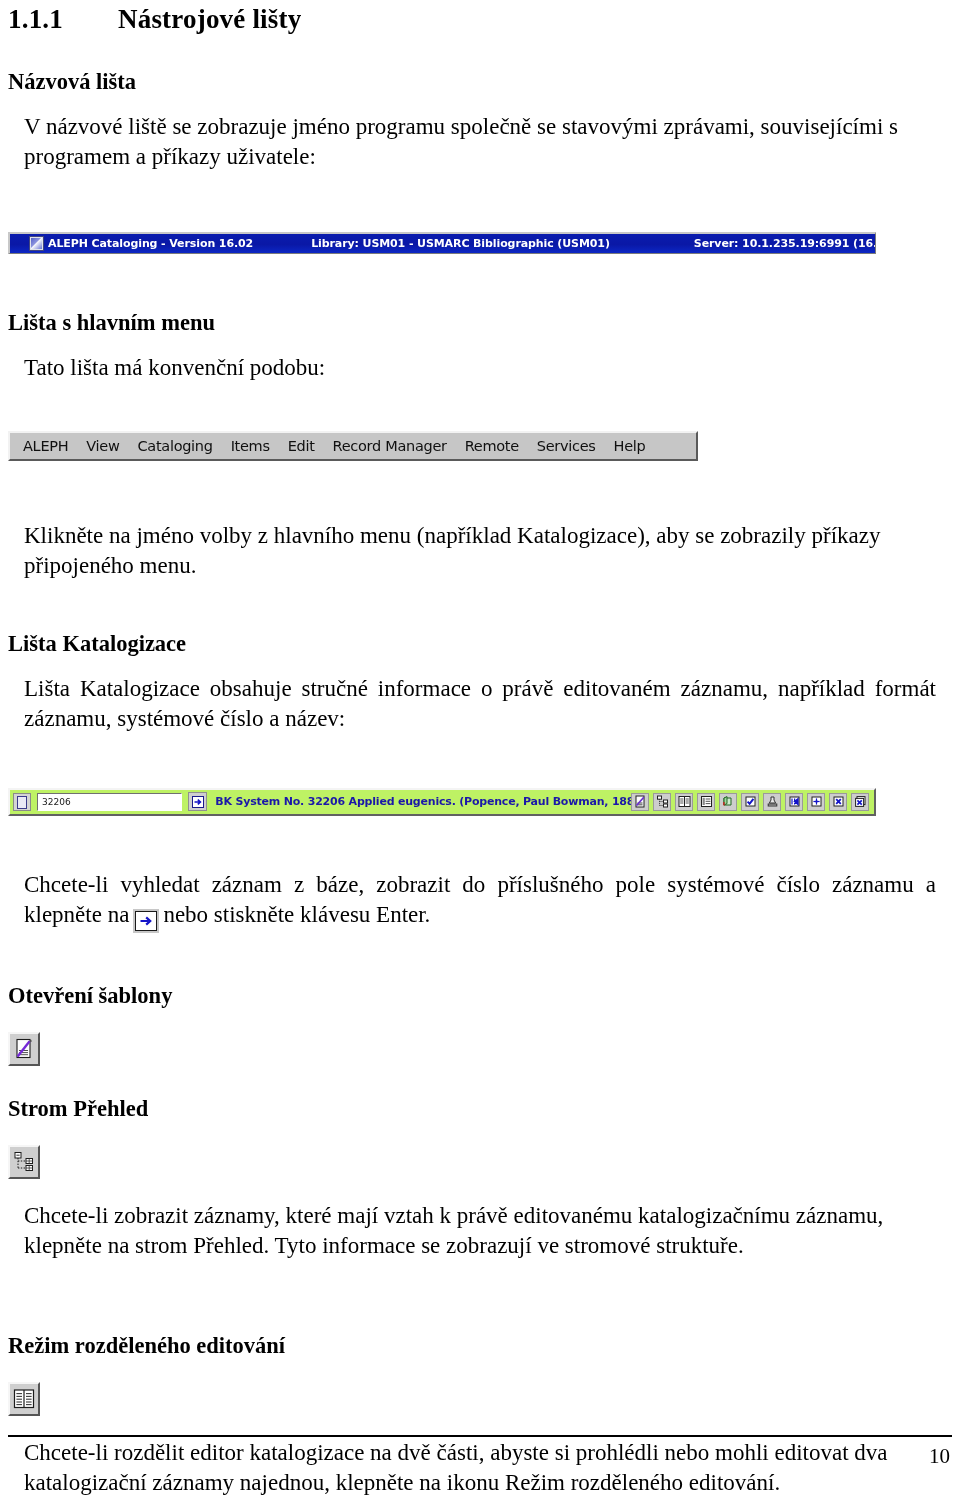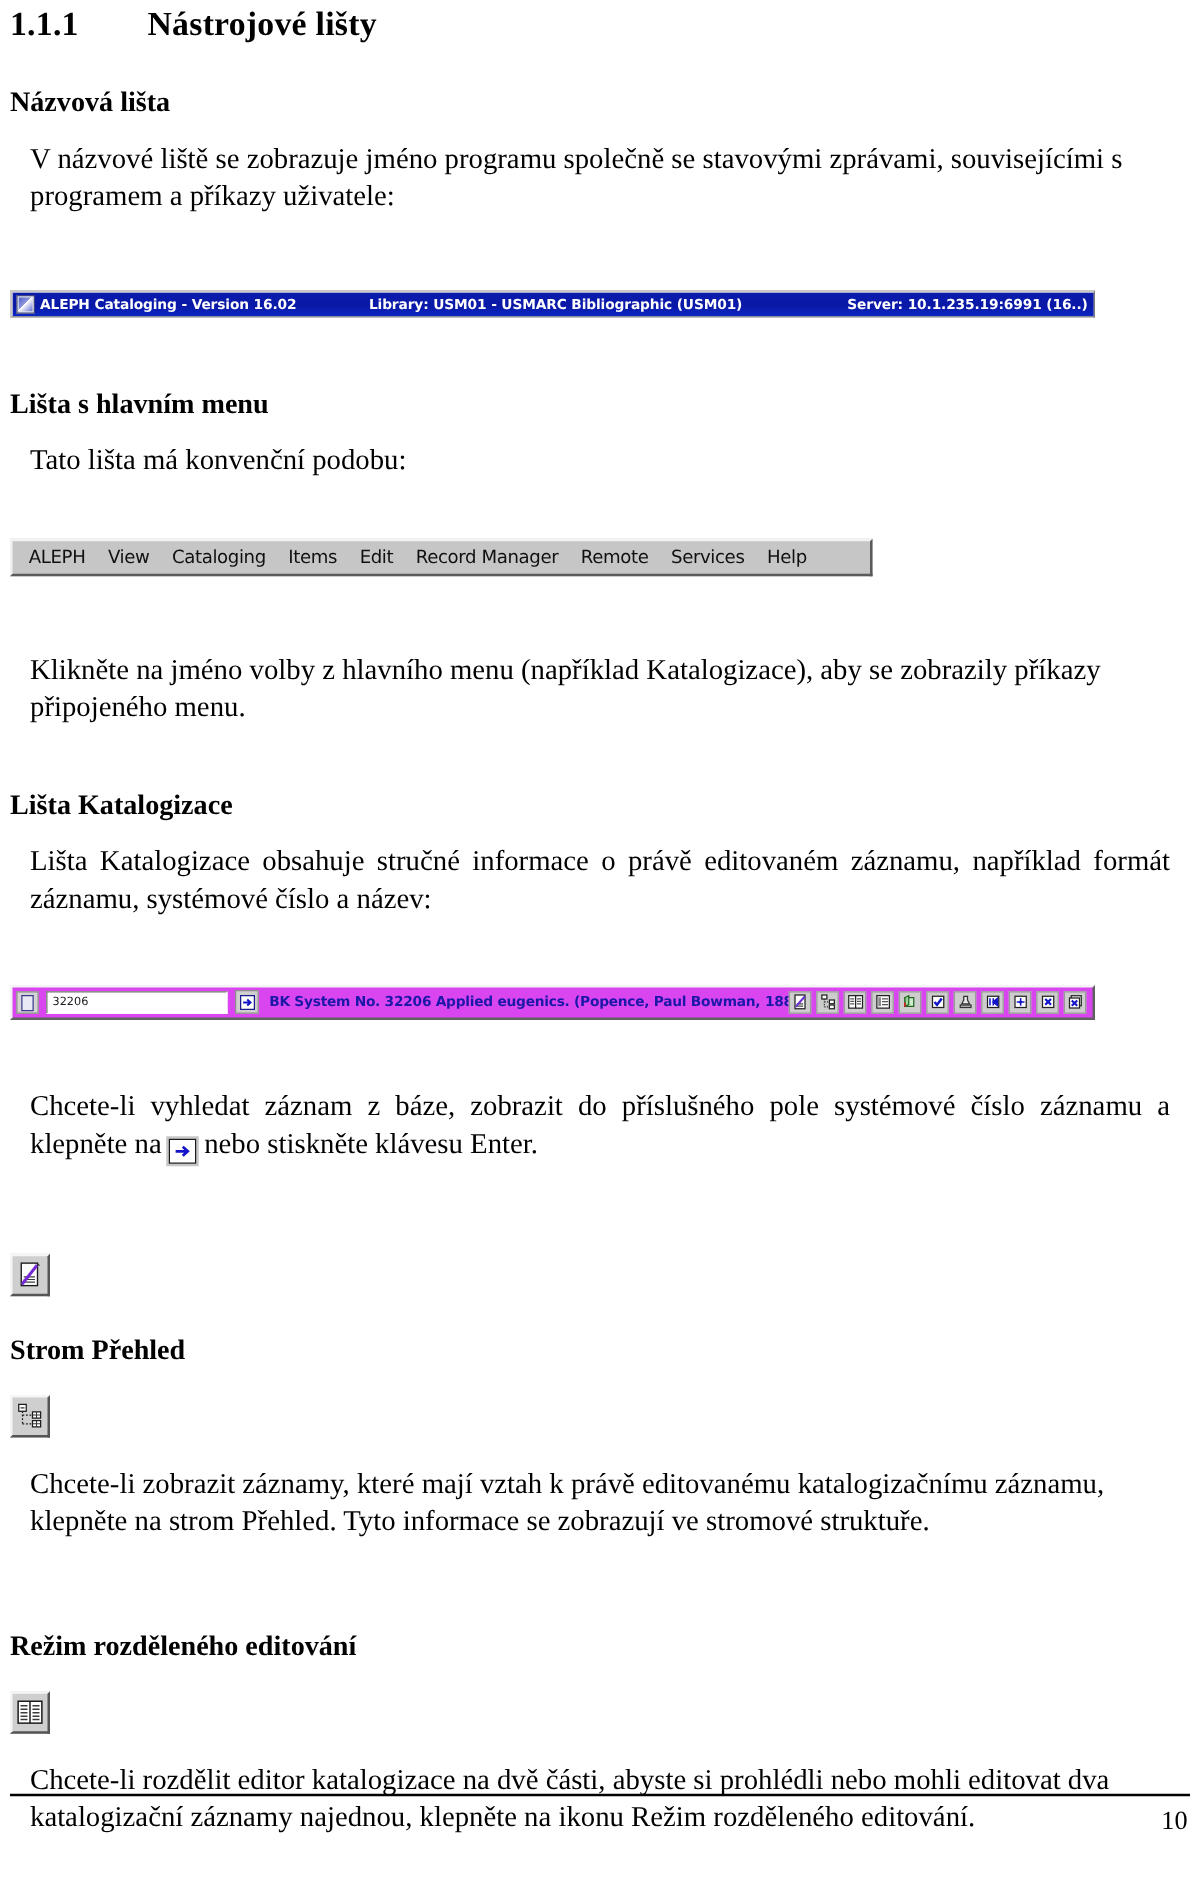--- a/index.html
+++ b/index.html
@@ -68,20 +68,21 @@
     height: 22px;
     background: linear-gradient(180deg,#0a1cae 0%, #0a18a6 55%, #0c27c4 100%);
     border-top: 2px solid #c8c8c8;
     border-left: 2px solid #c8c8c8;
     border-right: 1px solid #7b7b7b;
     border-bottom: 1px solid #7b7b7b;
     display: flex;
     align-items: center;
     box-sizing: border-box;
     overflow: hidden;
+    padding-left: 16px;
   }
   .titlebar .app-ico {
     width: 13px; height: 13px;
     margin: 0 4px 0 3px;
     flex: 0 0 13px;
     background: #dfe3ea;
     border: 1px solid #41457e;
     position: relative;
   }
   .titlebar .app-ico::after {
@@ -121,21 +122,21 @@
     color: #101010;
     padding: 0 9px;
     white-space: nowrap;
     letter-spacing: -0.3px;
   }
 
   
   .catbar {
     width: 868px;
     height: 28px;
-    background: #d946ef;
+    background: #bef264;
     border-top: 2px solid #f4f4f4;
     border-left: 2px solid #f4f4f4;
     border-right: 2px solid #616161;
     border-bottom: 2px solid #616161;
     box-sizing: border-box;
     display: flex;
     align-items: center;
     padding: 0 3px;
     overflow: hidden;
   }
@@ -428,20 +429,21 @@
     <div class="spacer-xs"></div>
 
     <p class="body just"><span>Chcete-li vyhledat záznam z báze, zobrazit do příslušného pole systémové číslo záznamu a klepněte na</span><span class="inline-arrow"><span class="inner">
             <svg width="16" height="14" viewBox="0 0 16 14" aria-hidden="true">
               <path d="M2.5 7 h8 M8.2 3.4 L12.2 7 L8.2 10.6" stroke="#1414c8" stroke-width="2.2" fill="none"></path>
             </svg>
           </span></span><span>nebo stiskněte klávesu Enter.</span></p>
 
     <div class="spacer-lg"></div>
 
+    <div class="h-bold">Otevření šablony</div>
     <div class="spacer-md"></div>
     <div class="sec-icon">
       <svg width="20" height="22" viewBox="0 0 20 22" aria-hidden="true">
         <rect x="3" y="1.5" width="13" height="18" fill="#fdfdfd" stroke="#1c1c1c" stroke-width="1.1"></rect>
         <g stroke="#3c3c3c" stroke-width="0.9">
           <line x1="5" y1="12.5" x2="14" y2="12.5"></line>
           <line x1="5" y1="14.6" x2="14" y2="14.6"></line>
           <line x1="5" y1="16.7" x2="14" y2="16.7"></line>
         </g>
         <line x1="3.6" y1="18.4" x2="15.6" y2="3.2" stroke="#7428d6" stroke-width="2.4"></line>

